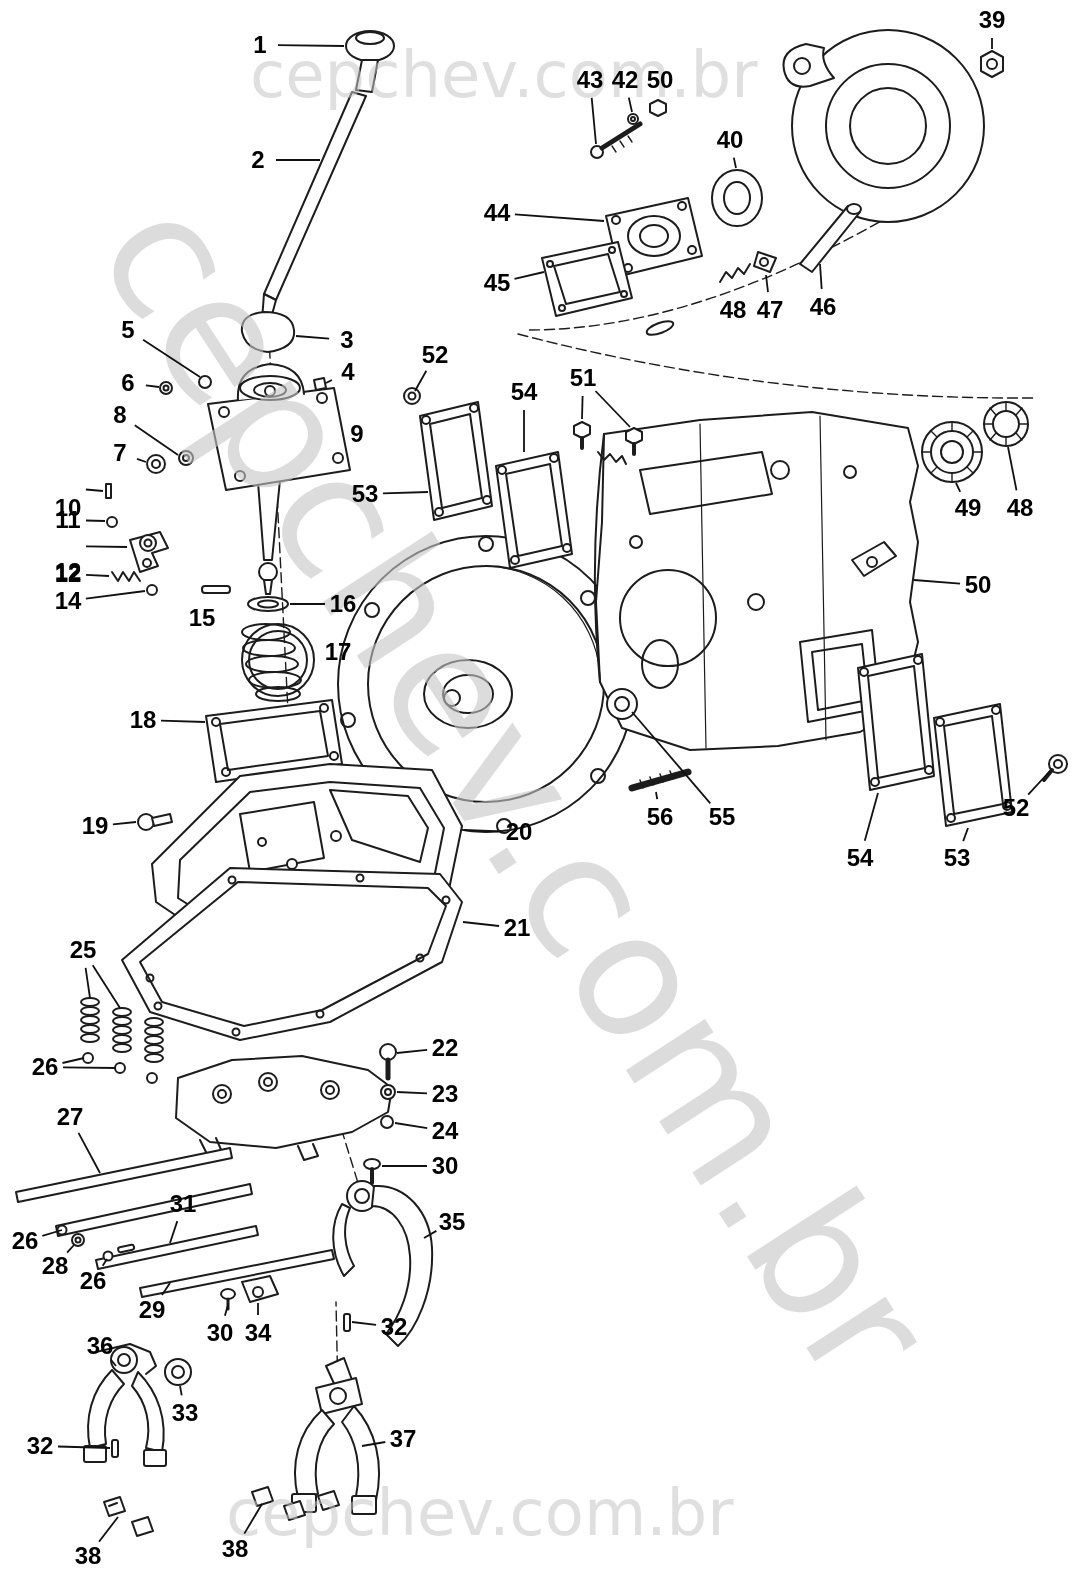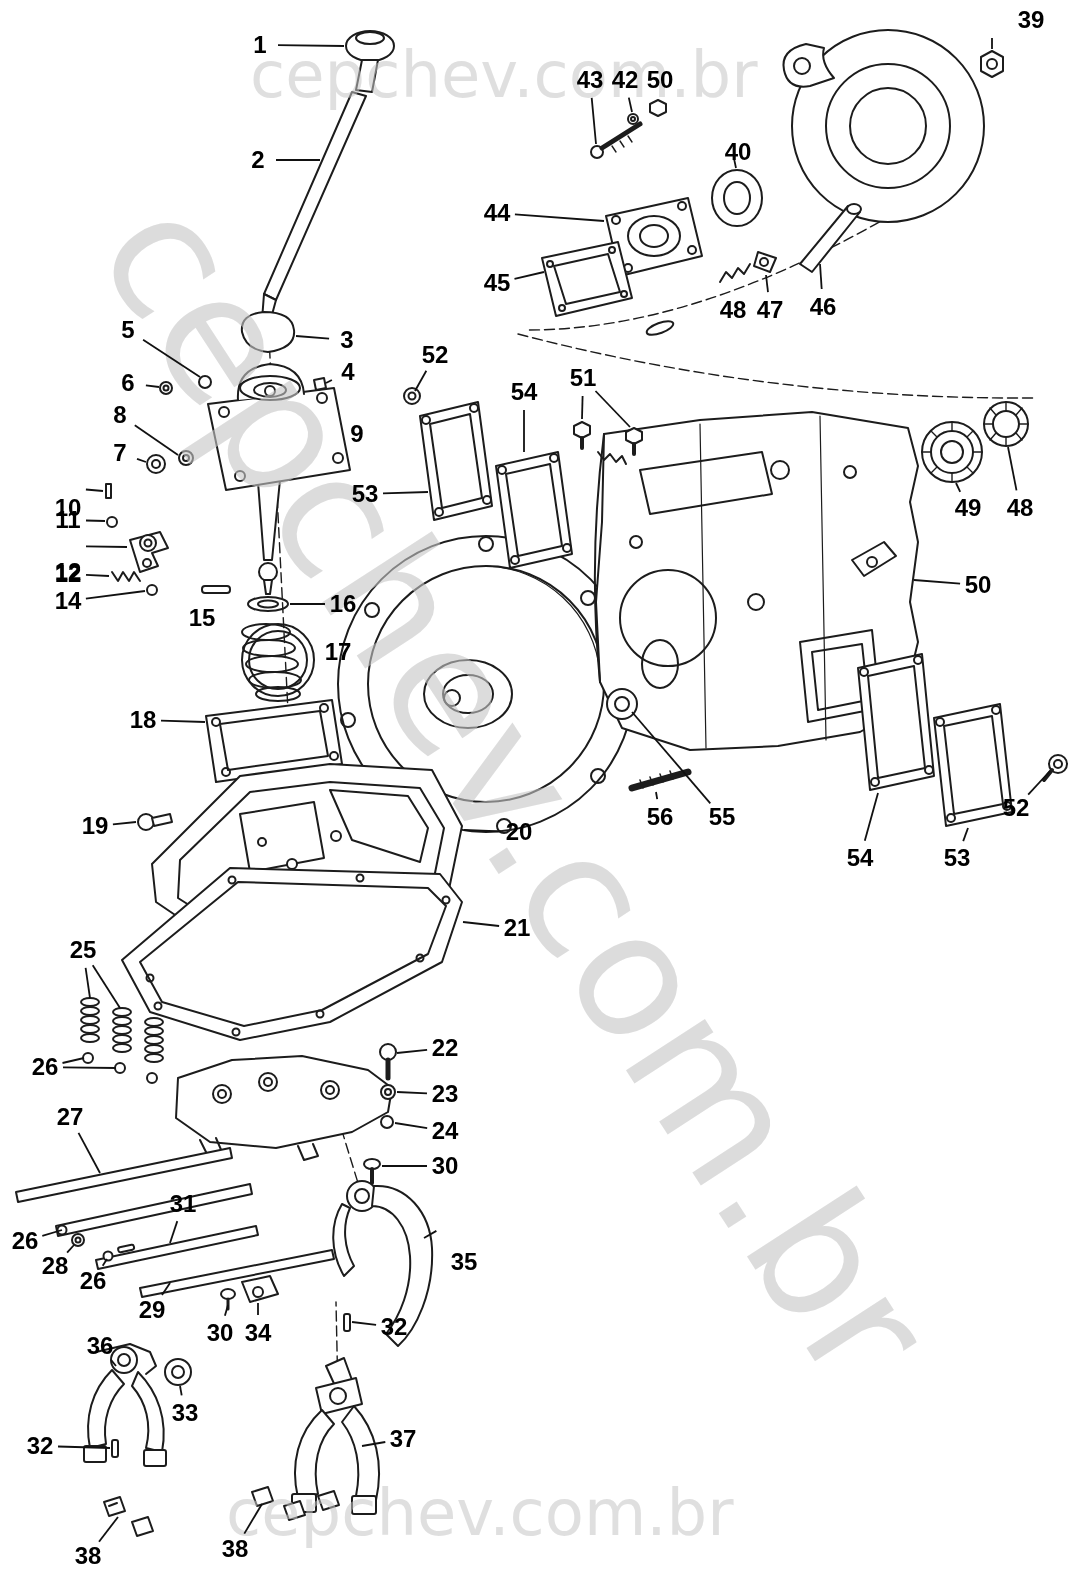--- a/index.html
+++ b/index.html
@@ -468,27 +468,27 @@
     <div class="part-label" style="left: 70px; top: 1117px;">27</div>
     <div class="part-label" style="left: 55px; top: 1266px;">28</div>
     <div class="part-label" style="left: 152px; top: 1310px;">29</div>
     <div class="part-label" style="left: 445px; top: 1166px;">30</div>
     <div class="part-label" style="left: 220px; top: 1333px;">30</div>
     <div class="part-label" style="left: 183px; top: 1204px;">31</div>
     <div class="part-label" style="left: 394px; top: 1327px;">32</div>
     <div class="part-label" style="left: 40px; top: 1446px;">32</div>
     <div class="part-label" style="left: 185px; top: 1413px;">33</div>
     <div class="part-label" style="left: 258px; top: 1333px;">34</div>
-    <div class="part-label" style="left: 464px; top: 1222px; margin-top: 40px;">35</div>
+    <div class="part-label" style="left: 452px; top: 1222px;">35</div>
     <div class="part-label" style="left: 100px; top: 1346px;">36</div>
     <div class="part-label" style="left: 403px; top: 1439px;">37</div>
     <div class="part-label" style="left: 88px; top: 1556px;">38</div>
     <div class="part-label" style="left: 235px; top: 1549px;">38</div>
-    <div class="part-label" style="left: 992px; top: 20px; margin-left: 39px;">39</div>
-    <div class="part-label" style="left: 730px; top: 152px; margin-left: 8px;">40</div>
+    <div class="part-label" style="left: 992px; top: 20px;">39</div>
+    <div class="part-label" style="left: 730px; top: 140px;">40</div>
     <div class="part-label" style="left: 660px; top: 80px;">50</div>
     <div class="part-label" style="left: 625px; top: 80px;">42</div>
     <div class="part-label" style="left: 590px; top: 80px;">43</div>
     <div class="part-label" style="left: 497px; top: 213px;">44</div>
     <div class="part-label" style="left: 497px; top: 283px;">45</div>
     <div class="part-label" style="left: 823px; top: 307px;">46</div>
     <div class="part-label" style="left: 770px; top: 310px;">47</div>
     <div class="part-label" style="left: 733px; top: 310px;">48</div>
     <div class="part-label" style="left: 1020px; top: 508px;">48</div>
     <div class="part-label" style="left: 968px; top: 508px;">49</div>

